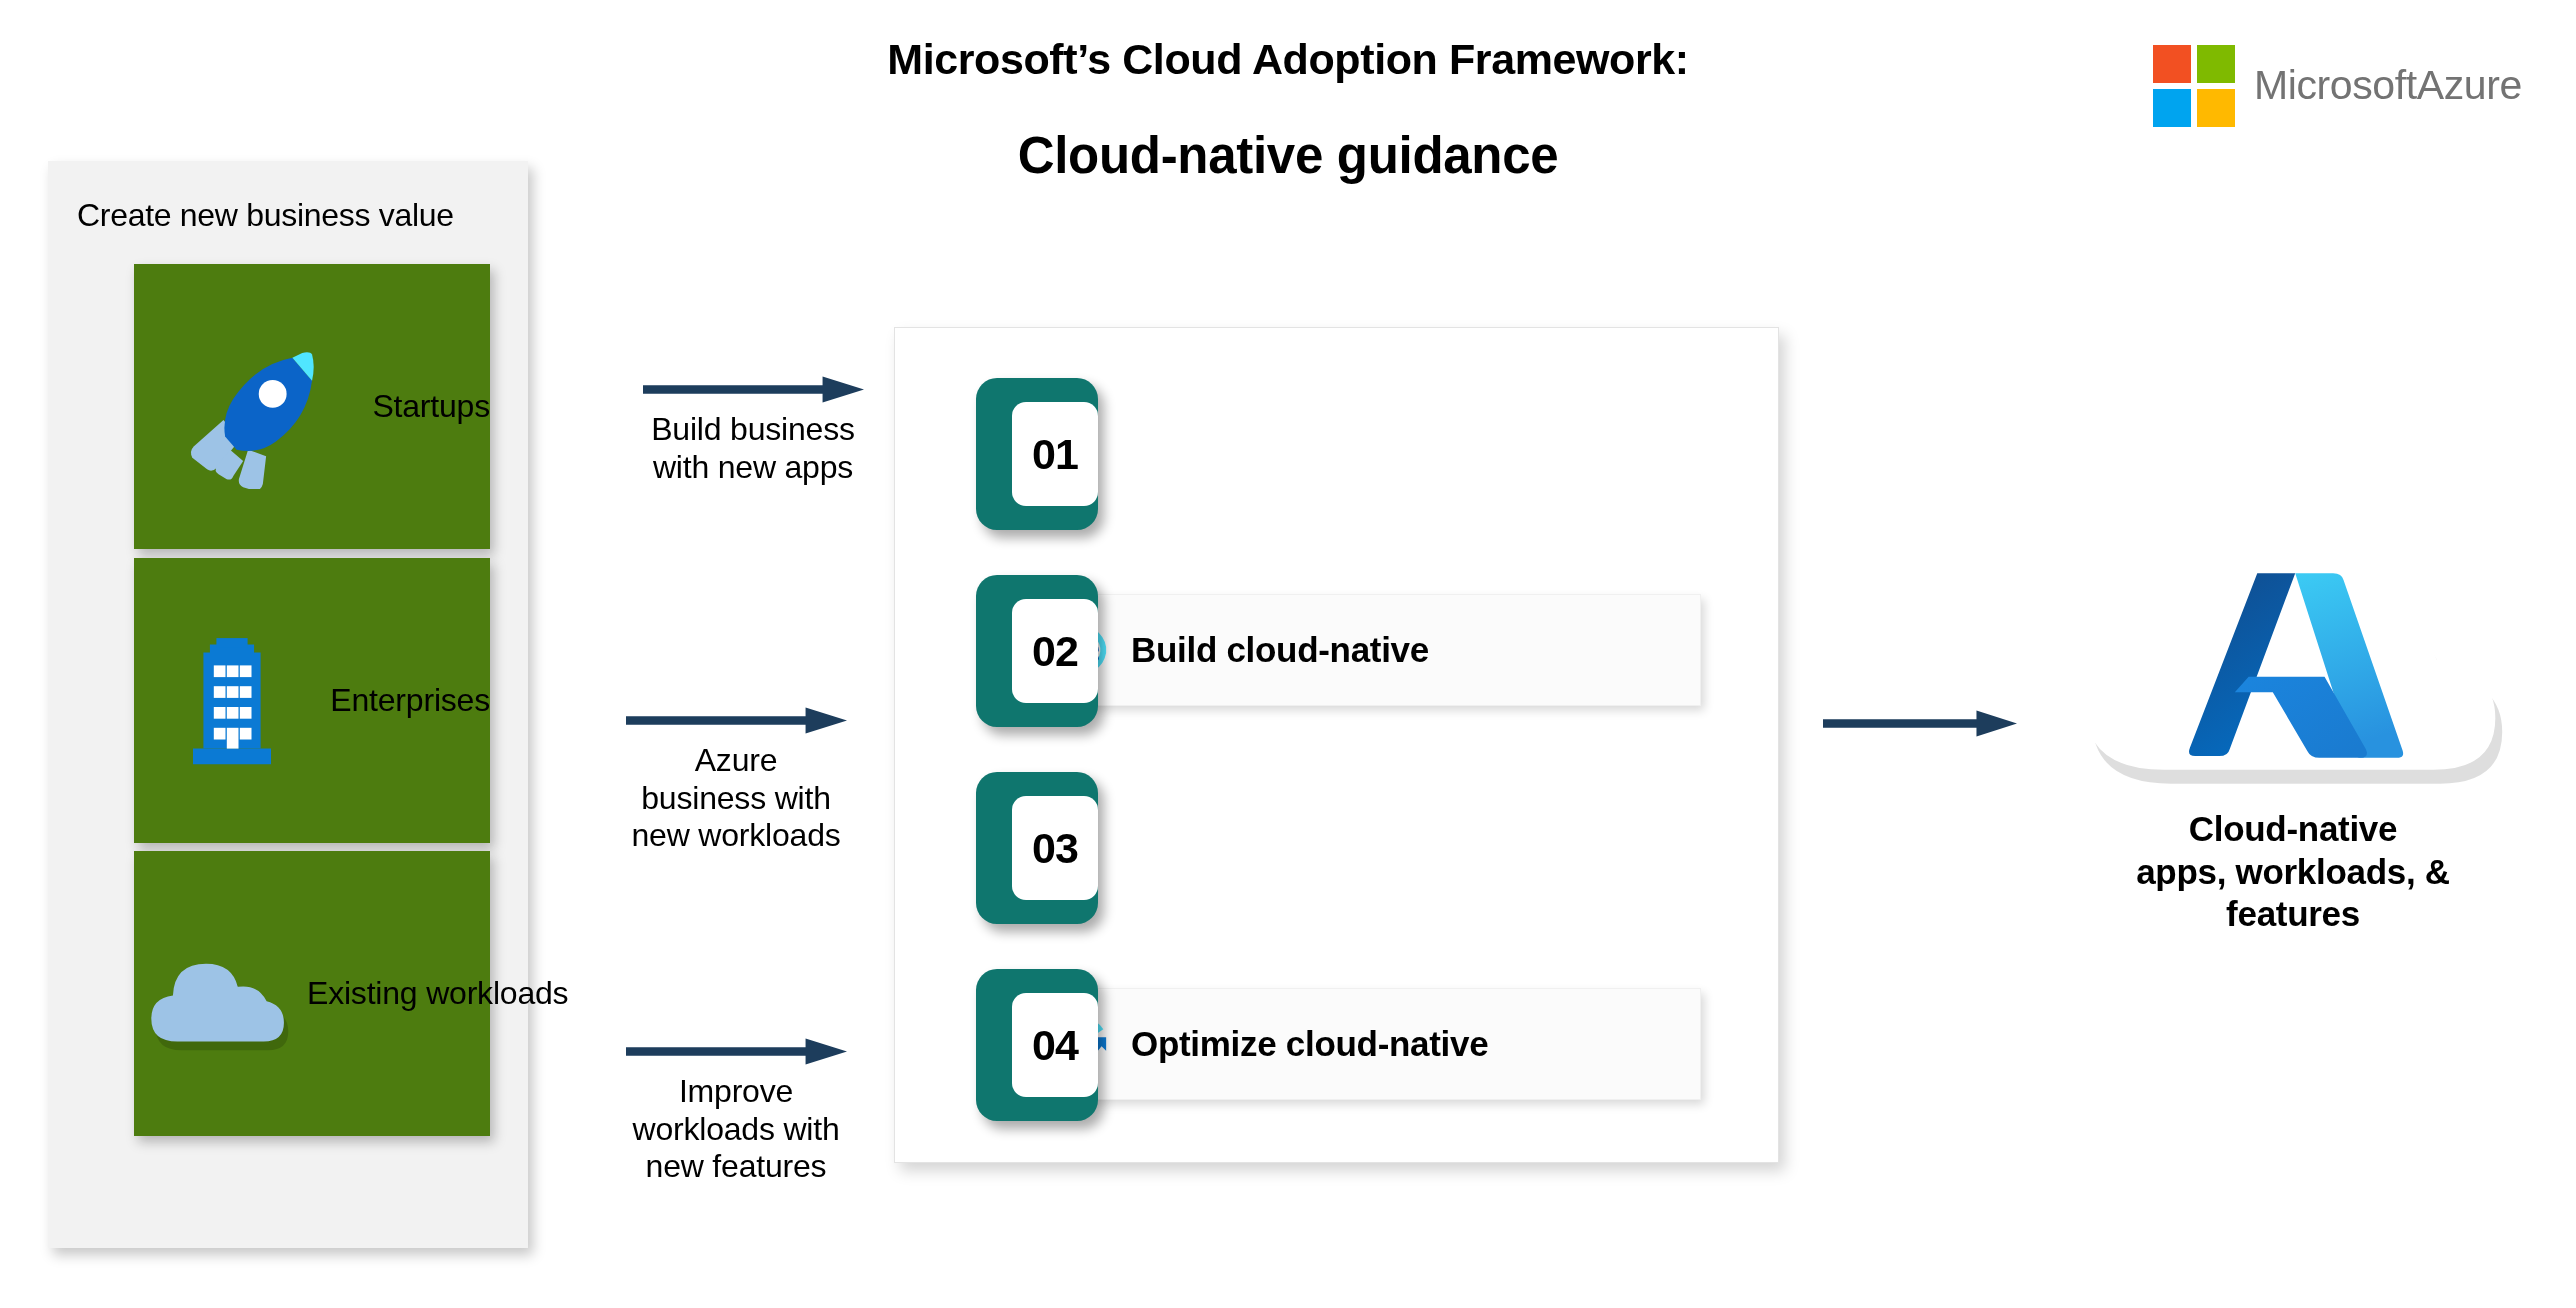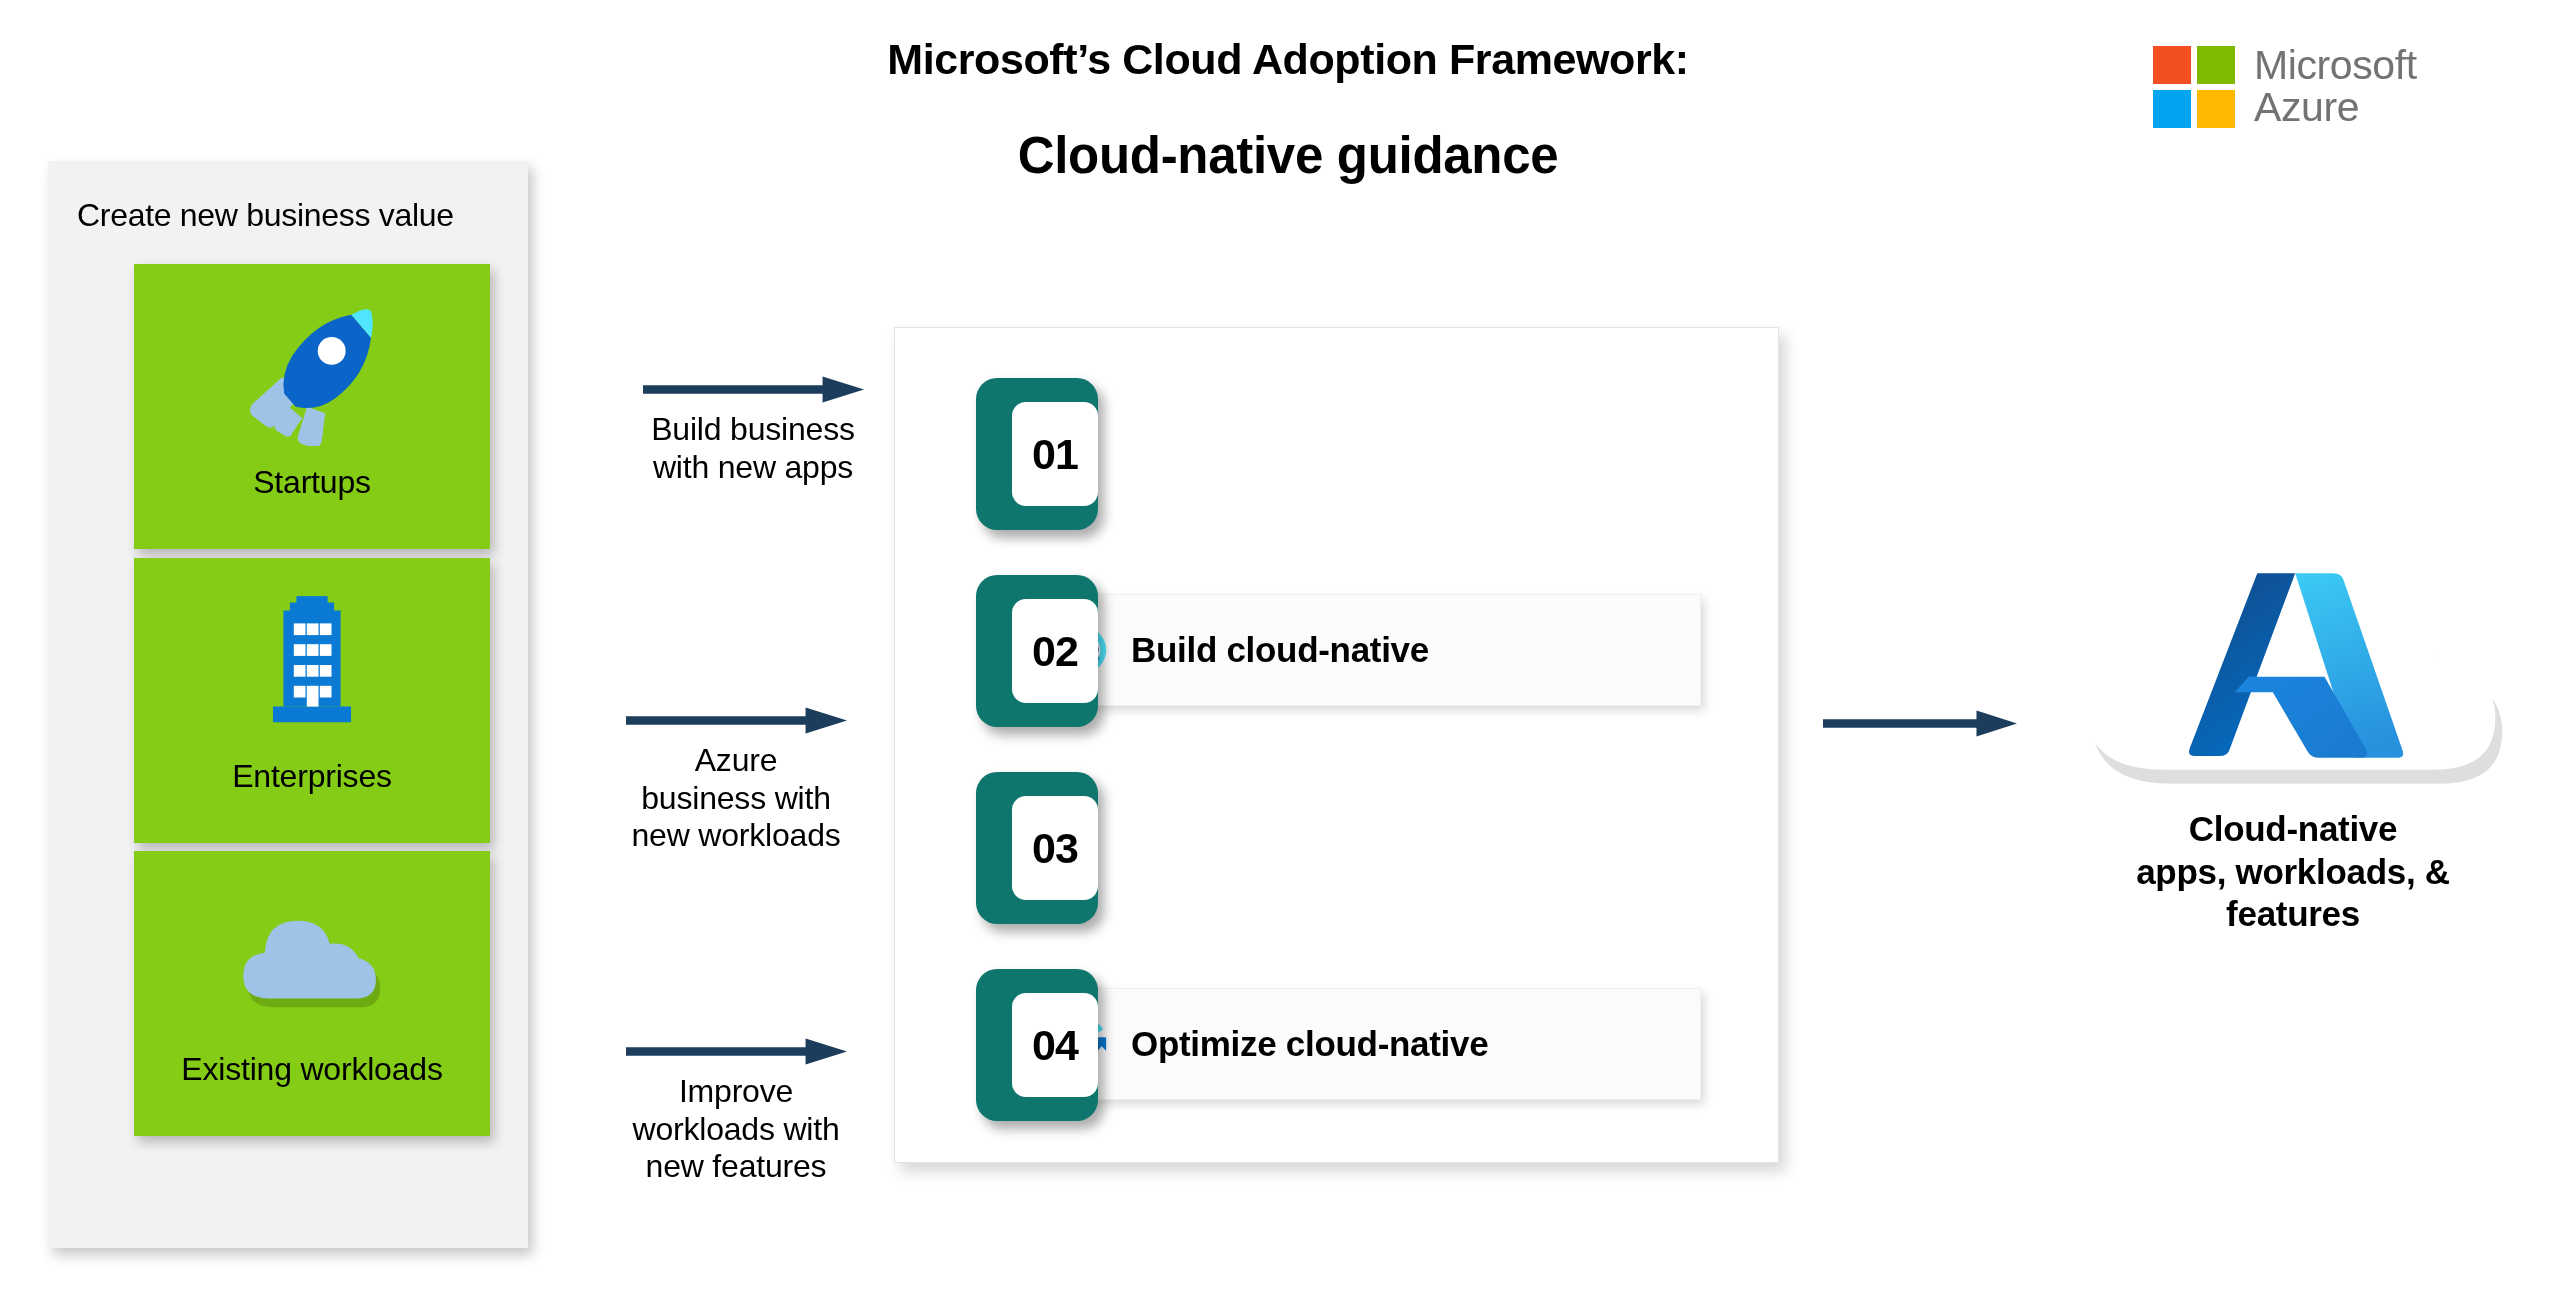--- a/index.html
+++ b/index.html
@@ -52,21 +52,21 @@
   }
   .ms-squares {
     display: grid;
     grid-template-columns: 38px 38px;
     grid-template-rows: 38px 38px;
     gap: 6px;
   }
   .ms-sq { width: 38px; height: 38px; }
   #brand-wordmark {
     display: flex;
-    flex-direction: column;
+    flex-direction: row;
     line-height: 1.02;
     color: #737373;
     font-size: 41px;
     font-weight: 400;
     letter-spacing: -0.4px;
   }
 
   
   #left-panel {
     position: absolute;
@@ -84,24 +84,24 @@
     font-size: 32px;
     font-weight: normal;
     letter-spacing: -0.3px;
     white-space: nowrap;
   }
   .segment-card {
     position: absolute;
     left: 86px;
     width: 356px;
     height: 285px;
-    background: #84cc16;
+    background: #4d7c0f;
     box-shadow: 4.3px 6px 11.2px rgba(0,0,0,0.25);
     display: flex;
-    flex-direction: column;
+    flex-direction: row;
     align-items: center;
     justify-content: flex-start;
   }
   #card-startups   { top: 103px; }
   #card-enterprises{ top: 397px; }
   #card-existing   { top: 690px; }
   .card-icon-box {
     height: 200px;
     display: flex;
     align-items: center;

